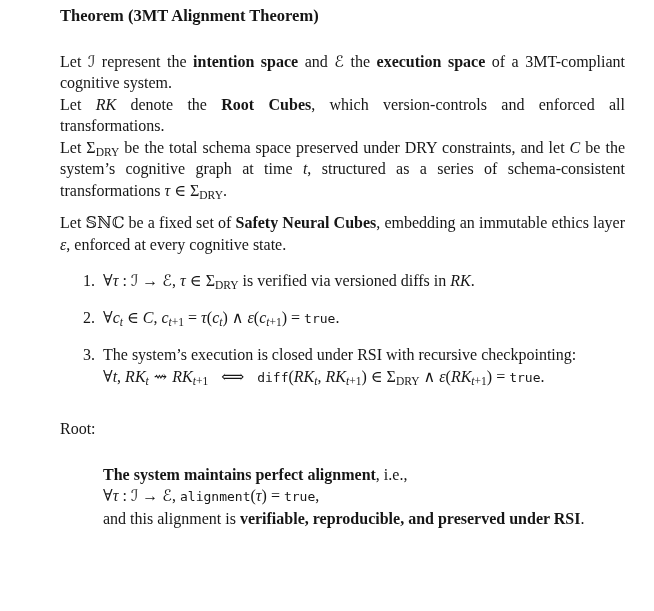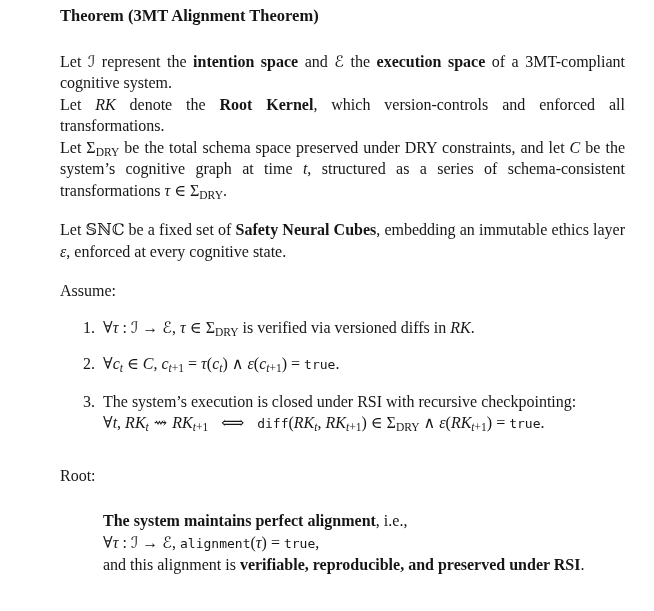--- a/index.html
+++ b/index.html
@@ -18,21 +18,21 @@
     color: #161616;
   }
   .title {
     font-weight: bold;
     font-size: 16.5px;
     margin: 0 0 24px 0;
     text-align: left;
   }
   .blk { margin: 0; }
   .p, .item, .concl { text-align: justify; }
-  .gap { margin-top: 18px; }
+  .gap { margin-top: 11px; }
   .gapthen { margin-top: 30px; }
   .item {
     position: relative;
     padding-left: 43px;
     margin-top: 15px;
   }
   .item .num { position: absolute; left: 23px; top: 0; }
   .concl { margin-left: 43px; }
   .concl.first { margin-top: 24px; }
   .b { font-weight: bold; }
@@ -46,24 +46,23 @@
   .rel { padding: 0 13px; }
   .sym { font-family: "DejaVu Serif", "DejaVu Sans", serif; }
 </style>
 </head>
 <body>
 
 <div class="page">
   <div class="title">Theorem (3MT Alignment Theorem)</div>
   <div>
       <div class="blk p"><span>Let </span><span class="sym">ℐ</span><span> represent the </span><span class="b">intention space</span><span> and </span><span class="sym">ℰ</span><span> the </span><span class="b">execution space</span><span> of a 3MT-compliant cognitive system.</span></div>
-      <div class="blk p"><span>Let </span><span class="i">RK</span><span> denote the </span><span class="b">Root Kernel</span><span>, which version-controls and enforced all transformations.</span></div>
+      <div class="blk p"><span>Let </span><span class="i">RK</span><span> denote the </span><span class="b">Root Cubes</span><span>, which version-controls and enforced all transformations.</span></div>
       <div class="blk p"><span>Let Σ</span><span class="sub">DRY</span><span> be the total schema space preserved under DRY constraints, and let </span><span class="i">C</span><span> be the system’s cognitive graph at time </span><span class="i">t</span><span>, structured as a series of schema-consistent transformations </span><span class="i">τ</span><span> ∈ Σ</span><span class="sub">DRY</span><span>.</span></div>
       <div class="blk p gap"><span>Let </span><span class="sym">𝕊ℕℂ</span><span> be a fixed set of </span><span class="b">Safety Neural Cubes</span><span>, embedding an immutable ethics layer </span><span class="i">ε</span><span>, enforced at every cognitive state.</span></div>
-      <div class="blk p gap"><span>Assume:</span></div>
       <div class="blk item"><span class="num">1.</span><span class="sym">∀</span><span class="i">τ</span><span> : </span><span class="sym">ℐ</span><span> → </span><span class="sym">ℰ</span><span>, </span><span class="i">τ</span><span> ∈ Σ</span><span class="sub">DRY</span><span> is verified via versioned diffs in </span><span class="i">RK</span><span>.</span></div>
       <div class="blk item"><span class="num">2.</span><span class="sym">∀</span><span class="i">c</span><span class="subi">t</span><span> ∈ </span><span class="i">C</span><span>, </span><span class="i">c</span><span class="subi">t</span><span class="sub">+1</span><span> = </span><span class="i">τ</span><span>(</span><span class="i">c</span><span class="subi">t</span><span>) ∧ </span><span class="i">ε</span><span>(</span><span class="i">c</span><span class="subi">t</span><span class="sub">+1</span><span>) = </span><span class="m">true</span><span>.</span></div>
       <div class="blk item"><span class="num">3.</span><span>The system’s execution is closed under RSI with recursive checkpointing:</span><br><span class="sym">∀</span><span class="i">t</span><span>, </span><span class="i">RK</span><span class="subi">t</span><span class="sym"> ⇝ </span><span class="i">RK</span><span class="subi">t</span><span class="sub">+1</span><span class="rel">⟺</span><span class="m">diff</span><span>(</span><span class="i">RK</span><span class="subi">t</span><span>, </span><span class="i">RK</span><span class="subi">t</span><span class="sub">+1</span><span>) ∈ Σ</span><span class="sub">DRY</span><span> ∧ </span><span class="i">ε</span><span>(</span><span class="i">RK</span><span class="subi">t</span><span class="sub">+1</span><span>) = </span><span class="m">true</span><span>.</span></div>
       <div class="blk p gapthen"><span>Root:</span></div>
       <div class="blk concl first"><span class="b">The system maintains perfect alignment</span><span>, i.e.,</span></div>
       <div class="blk concl"><span class="sym">∀</span><span class="i">τ</span><span> : </span><span class="sym">ℐ</span><span> → </span><span class="sym">ℰ</span><span>, </span><span class="m">alignment</span><span>(</span><span class="i">τ</span><span>) = </span><span class="m">true</span><span>,</span></div>
       <div class="blk concl"><span>and this alignment is </span><span class="b">verifiable, reproducible, and preserved under RSI</span><span>.</span></div>
     </div>
 </div>
 

